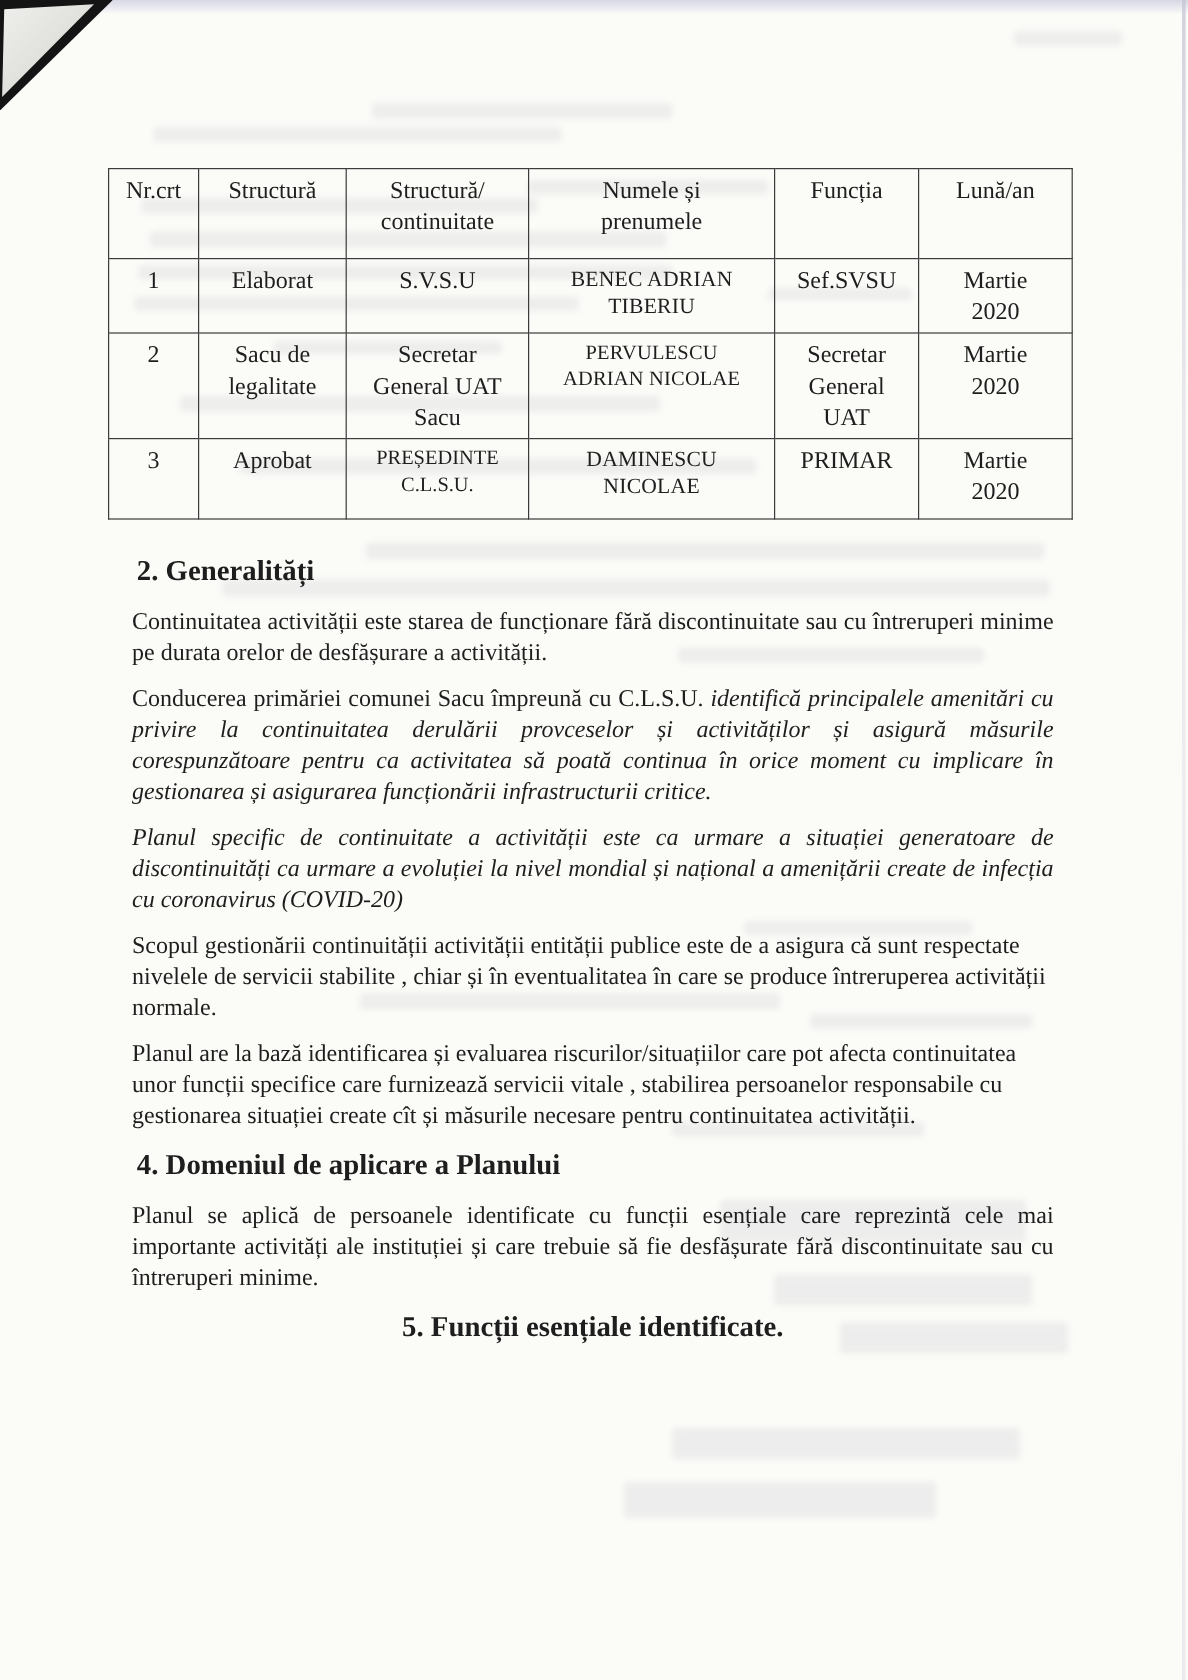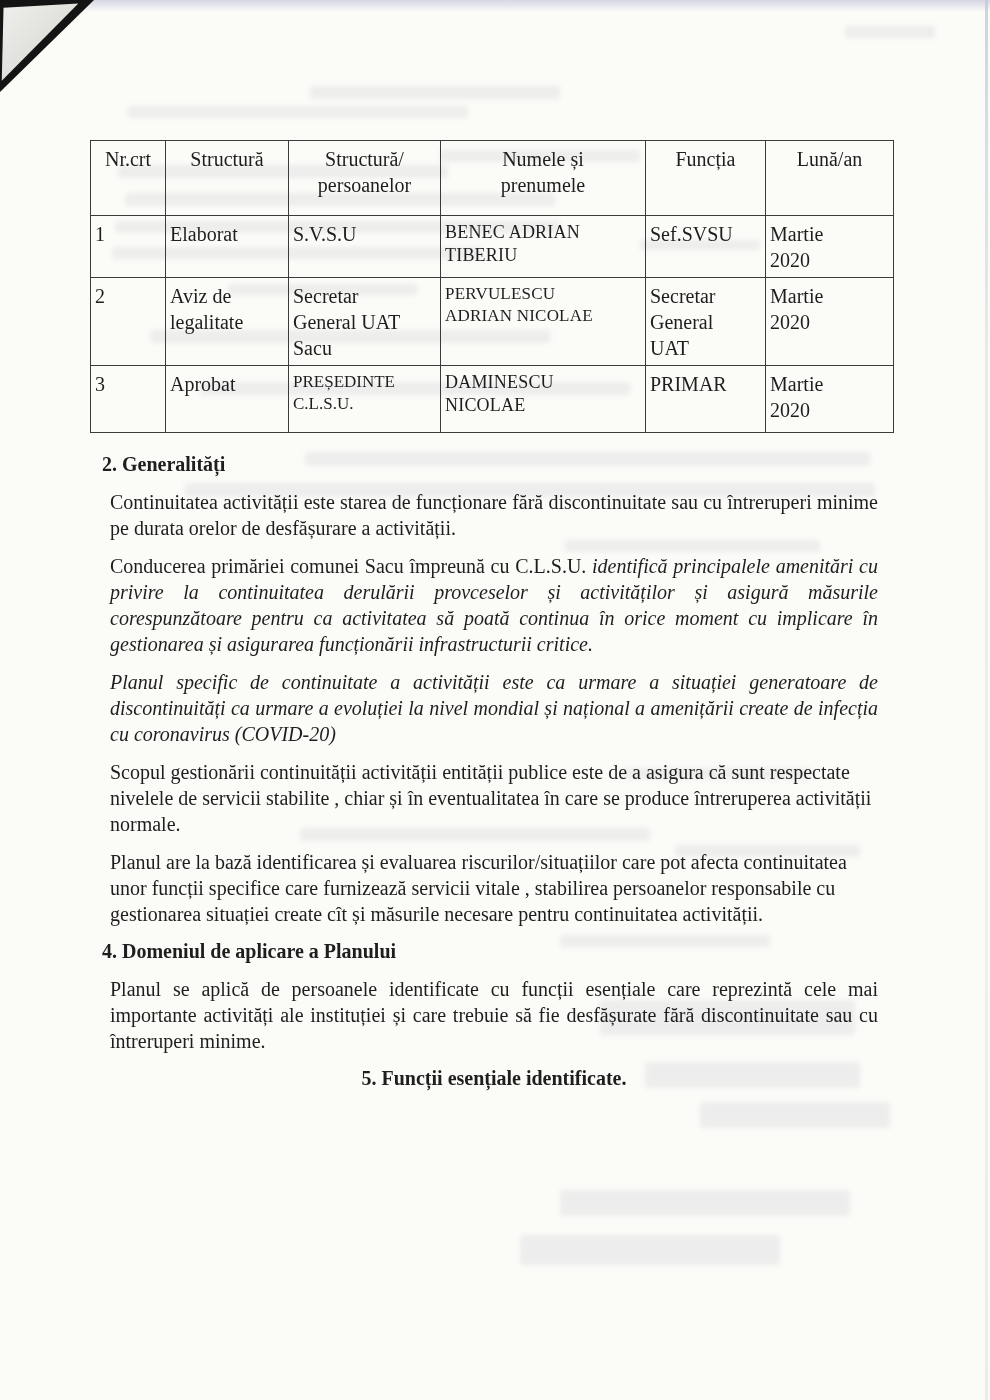--- a/index.html
+++ b/index.html
@@ -43,20 +43,21 @@
   }
 
   
   table.approval {
     position: absolute; left: 90px; top: 140px;
     width: 803px;
     border-collapse: collapse;
     table-layout: fixed;
     font-size: 20px;
     line-height: 1.3;
+    text-align: center;
   }
   table.approval th, table.approval td {
     border: 1.6px solid #3b3b3b;
     font-weight: normal;
     vertical-align: top;
     padding: 5px 4px 4px 4px;
     white-space: pre-line;
     overflow: hidden;
   }
   tr.hdr    { height: 75px; }
@@ -65,22 +66,22 @@
   tr.row-3  { height: 67px; }
   td.col-nume { font-size: 18px; letter-spacing: .2px; }
   td.cell-sm  { font-size: 17px; }
 
   
   .content {
     position: absolute; left: 98px; top: 448px; width: 792px;
     font-size: 20px; line-height: 26px;
   }
   .content h2 {
-    font-size: 20px; line-height: 25px;
-    margin: 4px; font-weight: bold; font-family: Liberation Serif, serif;
+    font-size: 24px; line-height: 25px;
+    margin: 16px; font-weight: bold; font-family: Liberation Serif, serif;
   }
   .content p { margin: 12px; }
   .just { text-align: justify; }
   .it   { font-style: italic; }
 
   .mt-p1 { margin-top: 30px; }
   .mt-p2 { margin-top: 30px; }
   .mt-p3 { margin-top: 26px; }
   .mt-h3 { margin-top: 30px; }
   .mt-p4 { margin-top: 22px; }
@@ -130,39 +131,39 @@
       <col style="width:152px">
     <col style="width:205px">
       <col style="width:120px">
       <col style="width:128px">
   </colgroup>
   <tbody>
     <tr class="hdr">
       <th>Nr.crt</th>
       <th>Structură</th>
       <th>Structură/
-persoanelor</th>
+continuitate</th>
       <th>Numele și
 prenumele</th>
       <th>Funcția</th>
       <th>Lună/an</th>
     </tr>
     <tr class="row-1">
       <td>1</td>
       <td>Elaborat</td>
       <td>S.V.S.U</td>
       <td class="col-nume">BENEC ADRIAN
 TIBERIU</td>
       <td>Sef.SVSU</td>
       <td>Martie
 2020</td>
     </tr>
     <tr class="row-2">
       <td>2</td>
-      <td>Aviz de
+      <td>Sacu de
 legalitate</td>
       <td>Secretar
 General UAT
 Sacu</td>
       <td class="col-nume cell-sm">PERVULESCU
 ADRIAN NICOLAE</td>
       <td>Secretar
 General
 UAT</td>
       <td>Martie

